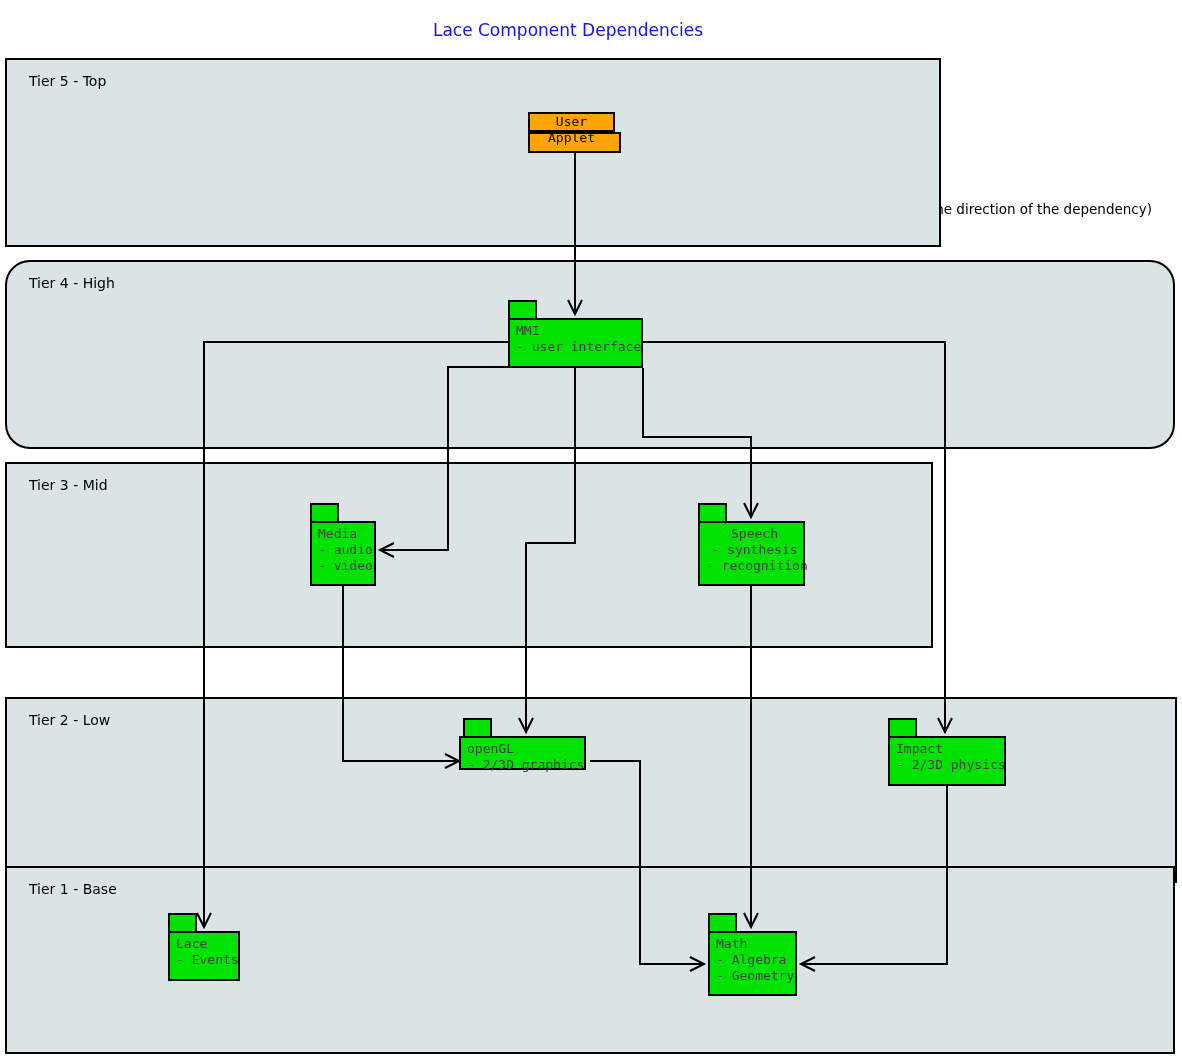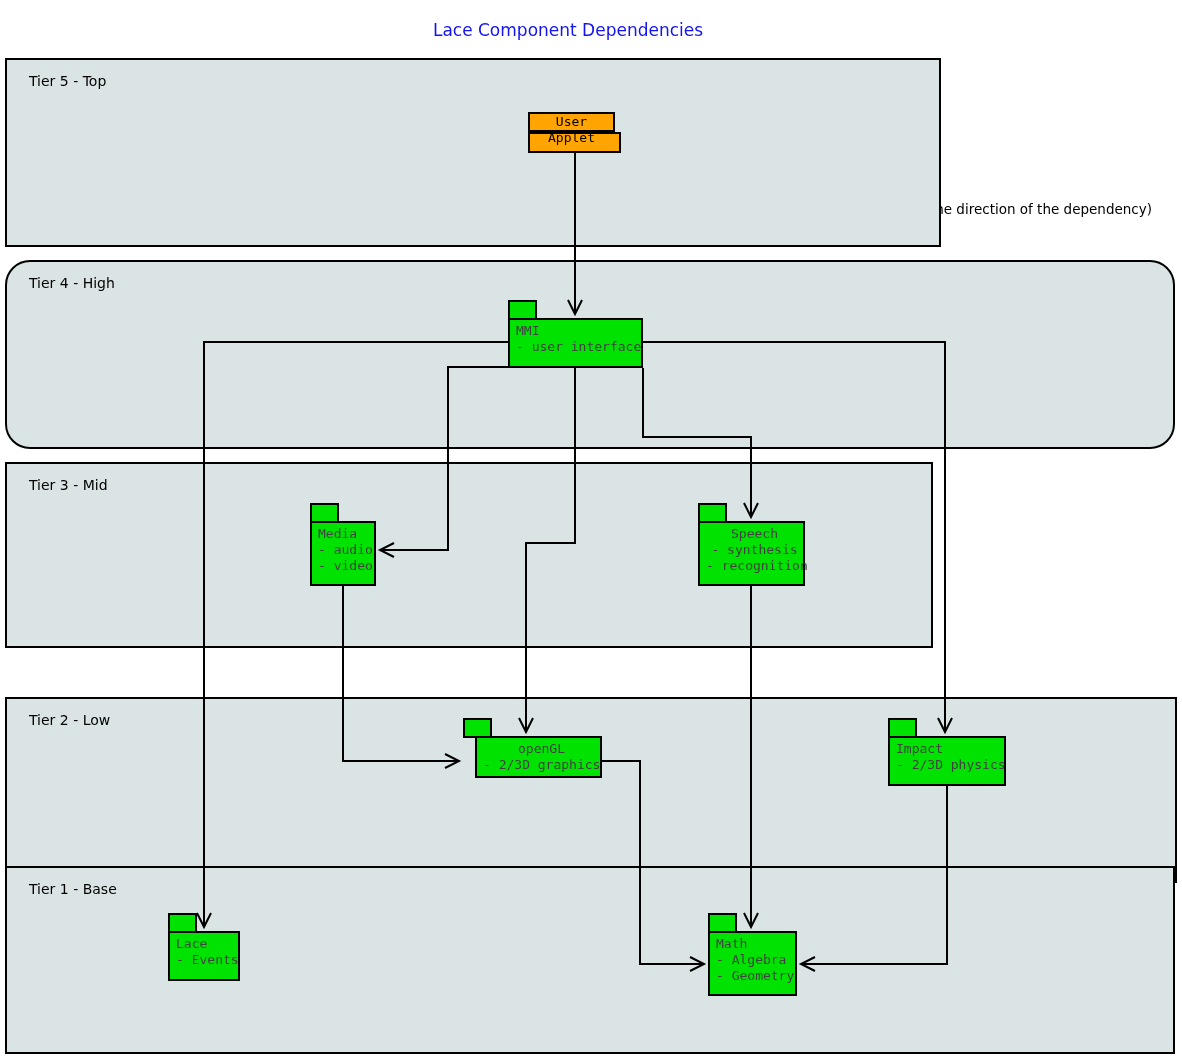--- a/index.html
+++ b/index.html
@@ -91,21 +91,21 @@
   <div id="node-layer">
       <div class="applet-body" style="left: 528px; top: 132px; width: 93px; height: 21px; position: absolute;"></div>
       <div class="applet-label" style="left: 528px; top: 112px; width: 87px; height: 20px; position: absolute;"><span>User Applet</span></div>
       <div class="folder-tab" style="left: 508px; top: 300px; width: 29px; height: 20px; position: absolute;"></div>
       <div class="folder-body" style="left: 508px; top: 318px; width: 135px; height: 50px; position: absolute;"><span class="comp-line">MMI</span><span class="comp-line">- user interface</span></div>
       <div class="folder-tab" style="left: 310px; top: 503px; width: 29px; height: 20px; position: absolute;"></div>
       <div class="folder-body" style="left: 310px; top: 521px; width: 66px; height: 65px; position: absolute;"><span class="comp-line">Media</span><span class="comp-line">- audio</span><span class="comp-line">- video</span></div>
       <div class="folder-tab" style="left: 698px; top: 503px; width: 29px; height: 20px; position: absolute;"></div>
       <div class="folder-body" style="left: 698px; top: 521px; width: 107px; height: 65px; position: absolute; text-align: center;"><span class="comp-line">Speech</span><span class="comp-line">- synthesis</span><span class="comp-line">- recognition</span></div>
       <div class="folder-tab" style="left: 463px; top: 718px; width: 29px; height: 20px; position: absolute;"></div>
-      <div class="folder-body" style="left: 475px; top: 736px; width: 127px; height: 42px; position: absolute; text-align: center;"><span class="comp-line">openGL</span><span class="comp-line">- 2/3D graphics</span></div>
+      <div class="folder-body" style="left: 459px; top: 736px; width: 127px; height: 34px; position: absolute;"><span class="comp-line">openGL</span><span class="comp-line">- 2/3D graphics</span></div>
       <div class="folder-tab" style="left: 888px; top: 718px; width: 29px; height: 20px; position: absolute;"></div>
       <div class="folder-body" style="left: 888px; top: 736px; width: 118px; height: 50px; position: absolute;"><span class="comp-line">Impact</span><span class="comp-line">- 2/3D physics</span></div>
       <div class="folder-tab" style="left: 168px; top: 913px; width: 29px; height: 20px; position: absolute;"></div>
       <div class="folder-body" style="left: 168px; top: 931px; width: 72px; height: 50px; position: absolute;"><span class="comp-line">Lace</span><span class="comp-line">- Events</span></div>
       <div class="folder-tab" style="left: 708px; top: 913px; width: 29px; height: 20px; position: absolute;"></div>
       <div class="folder-body" style="left: 708px; top: 931px; width: 89px; height: 65px; position: absolute;"><span class="comp-line">Math</span><span class="comp-line">- Algebra</span><span class="comp-line">- Geometry</span></div>
     </div>
 </div>
 
 </body></html>

